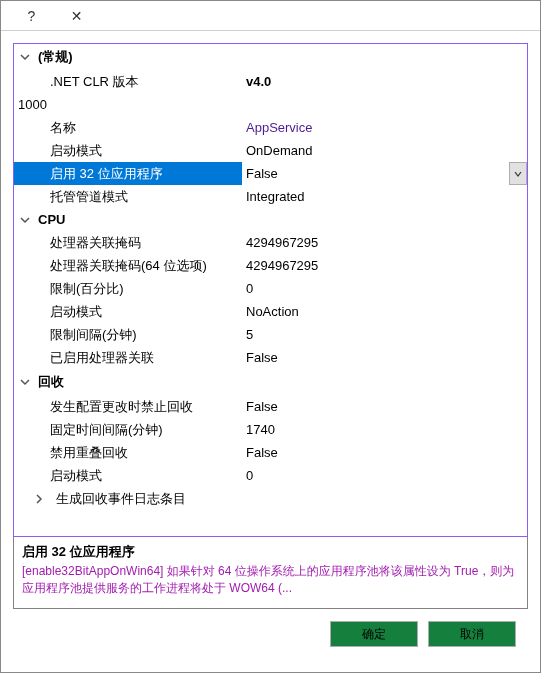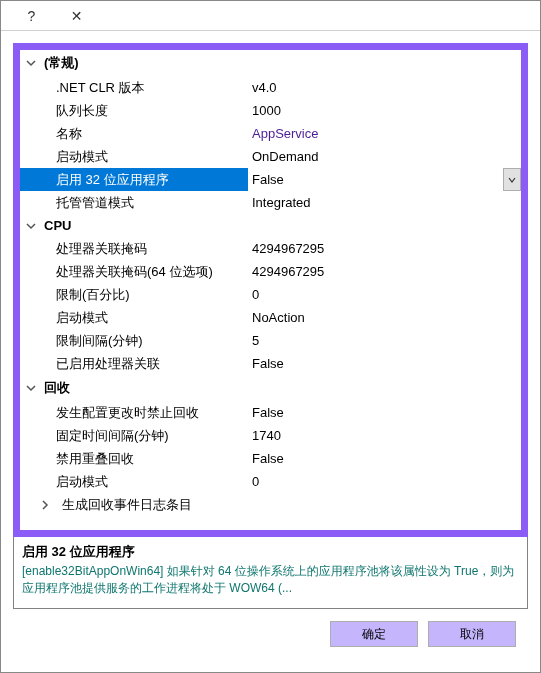--- a/index.html
+++ b/index.html
@@ -23,21 +23,21 @@
 .titlebar .title { flex: 1; font-size: 12px; }
 .titlebar .btn {
   width: 45px; height: 30px;
   display: flex; align-items: center; justify-content: center;
   font-size: 14px; color: #333;
 }
 .content {
   padding: 12px;
 }
 .grid-wrap {
-  border: 7px solid #8b5cf6;
+  border: 1px solid #8b5cf6;
   height: 494px;
   overflow-y: scroll;
   background: #fff;
 }
 .section-header {
   display: flex;
   align-items: center;
   padding: 4px 4px;
   font-weight: bold;
   font-size: 13px;
@@ -56,21 +56,21 @@
 .row .label {
   width: 228px;
   padding-left: 36px;
   white-space: nowrap;
   overflow: hidden;
 }
 .row .value {
   flex: 1;
   padding-left: 4px;
 }
-.row.bold .value { font-weight: normal; }
+.row.bold .value { font-weight: bold; }
 .row.dim .value { color: #4c1d95; }
 .row.selected {
   background: #0078d7;
   color: #fff;
 }
 .row.selected .label { background: #0078d7; color: #fff; }
 .row.selected .value { background: #fff; color: #000; position: relative; display: flex; align-items: center; height: 100%; }
 .dd-btn {
   position: absolute;
   right: 0; top: 0;
@@ -80,30 +80,30 @@
   display: flex; align-items: center; justify-content: center;
 }
 .desc-box {
   border: 1px solid #828282;
   border-top: none;
   padding: 6px 8px 8px 8px;
   height: 72px;
   overflow: hidden;
 }
 .desc-box .dt { font-weight: bold; font-size: 13px; margin-bottom: 2px; }
-.desc-box .dd { font-size: 12px; line-height: 1.4; color: #0f766e; }
+.desc-box .dd { font-size: 12px; line-height: 1.4; color: #a21caf; }
 .buttons {
   display: flex;
   justify-content: flex-end;
   gap: 10px;
   padding: 12px 12px 0 0;
 }
 .buttons button {
   width: 88px; height: 26px;
-  background: #c4b5fd;
+  background: #15803d;
   border: 1px solid #adadad;
   font-family: inherit;
   font-size: 12px;
 }
 ::-webkit-scrollbar { width: 17px; }
 ::-webkit-scrollbar-track { background: #f0f0f0; }
 ::-webkit-scrollbar-thumb { background: #c2c2c2; }
 ::-webkit-scrollbar-button { background: #f0f0f0; height: 17px; border: 1px solid #d0d0d0; }
 </style>
 </head>
@@ -127,21 +127,20 @@
             <path d="M1 3 L5 7 L9 3" stroke="#555" stroke-width="1.5" fill="none"></path>
           </svg>
         </span>
       <span>(常规)</span>
     </div>
     <div class="row bold">
       <div class="label">.NET CLR 版本</div>
       <div class="value">v4.0</div>
     </div>
     <div class="row">
-      <div class="label">队列长度</div>
       <div class="value">1000</div>
     </div>
     <div class="row dim">
       <div class="label">名称</div>
       <div class="value">AppService</div>
     </div>
     <div class="row">
       <div class="label">启动模式</div>
       <div class="value">OnDemand</div>
     </div>

